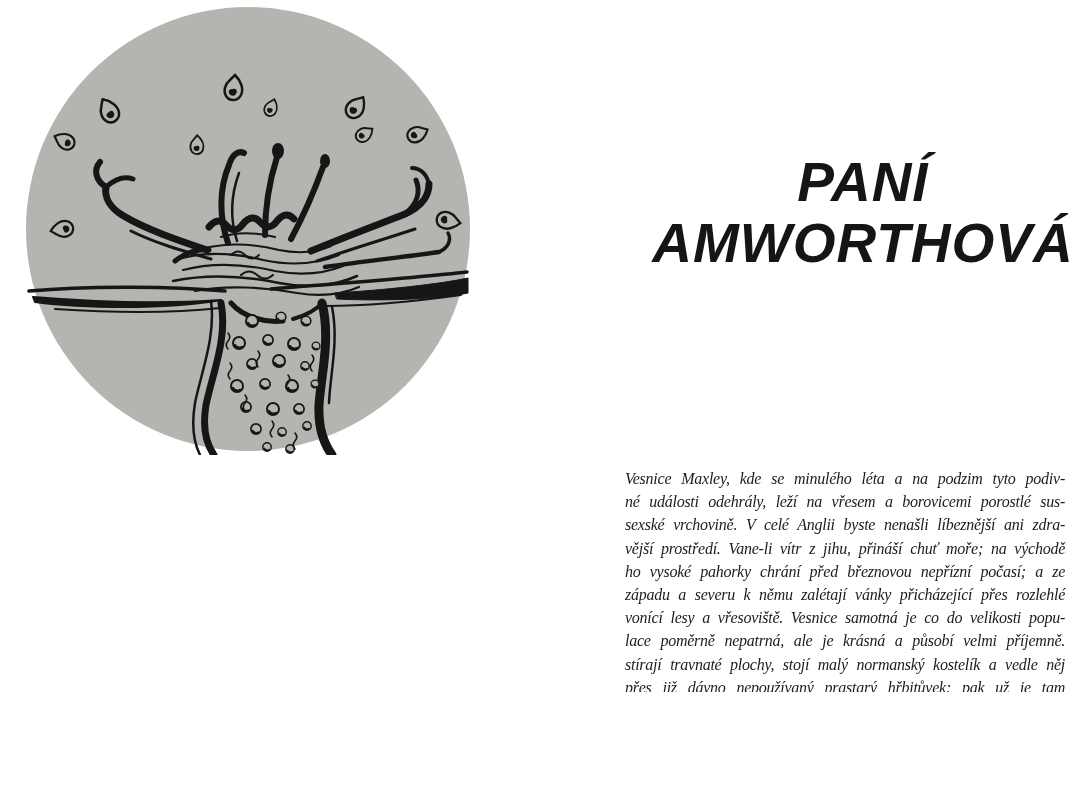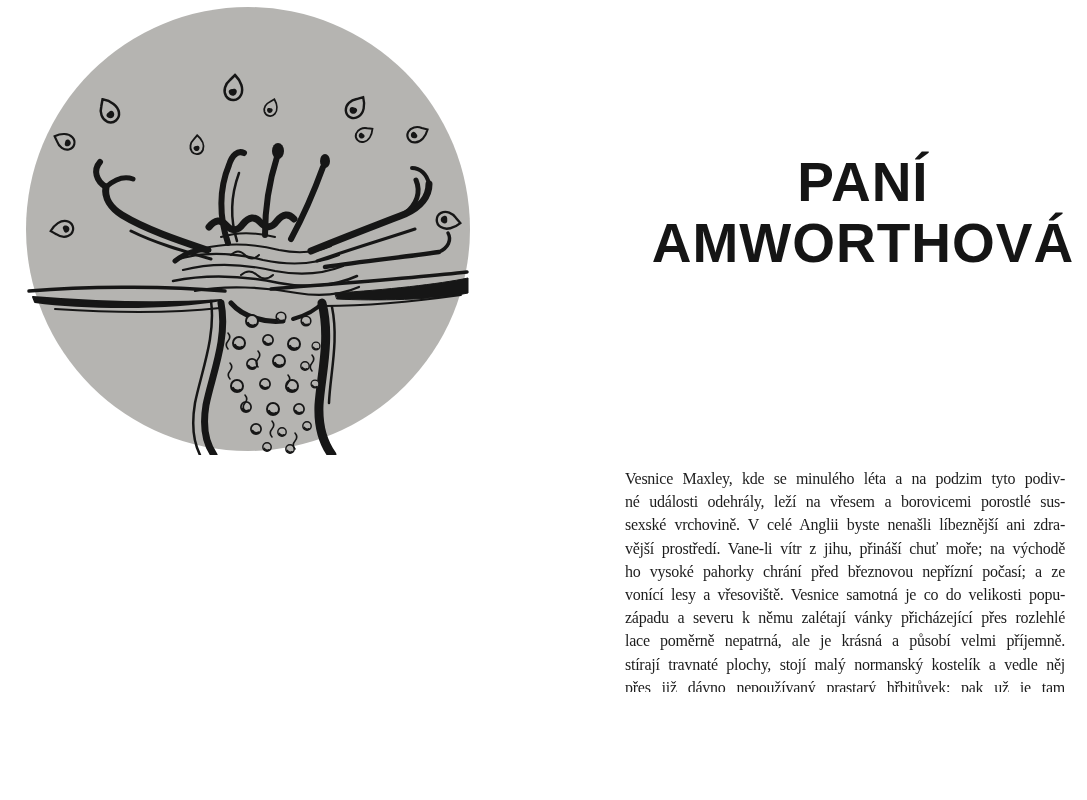--- a/index.html
+++ b/index.html
@@ -2,20 +2,21 @@
 <html><head>
 <meta charset="utf-8">
 <style>
   html,body{margin:0;padding:0;background:#ffffff;}
   .page{
     position:relative;
     width:1087px;height:692px;
     background:#ffffff;
     overflow:hidden;
     font-family:"Liberation Serif", serif;
+    font-style:italic;
   }
   .illustration{
     position:absolute;left:25px;top:3px;width:446px;height:452px;
   }
   .chapter-title{
     position:absolute;left:648px;top:152px;width:430px;
     text-align:center;
     font-family:"Liberation Sans", sans-serif;
     font-weight:700;
     font-size:55px;
@@ -171,22 +172,22 @@
     <div>PANÍ</div>
     <div>AMWORTHOVÁ</div>
   </div>
 
   <div class="body-text">
       <div class="line">Vesnice Maxley, kde se minulého léta a na podzim tyto podiv-</div>
       <div class="line">né události odehrály, leží na vřesem a borovicemi porostlé sus-</div>
       <div class="line">sexské vrchovině. V celé Anglii byste nenašli líbeznější ani zdra-</div>
       <div class="line">vější prostředí. Vane-li vítr z jihu, přináší chuť moře; na východě</div>
       <div class="line">ho vysoké pahorky chrání před březnovou nepřízní počasí; a ze</div>
+      <div class="line">západu a severu k němu zalétají vánky přicházející přes rozlehlé</div>
       <div class="line">vonící lesy a vřesoviště. Vesnice samotná je co do velikosti popu-</div>
-      <div class="line">západu a severu k němu zalétají vánky přicházející přes rozlehlé</div>
       <div class="line">lace poměrně nepatrná, ale je krásná a působí velmi příjemně.</div>
       <div class="line">stírají travnaté plochy, stojí malý normanský kostelík a vedle něj</div>
       <div class="line">přes již dávno nepoužívaný prastarý hřbitůvek: pak už je tam</div>
     </div>
 
   <div class="page-number">177</div>
 
 </div>
 
 </body></html>

